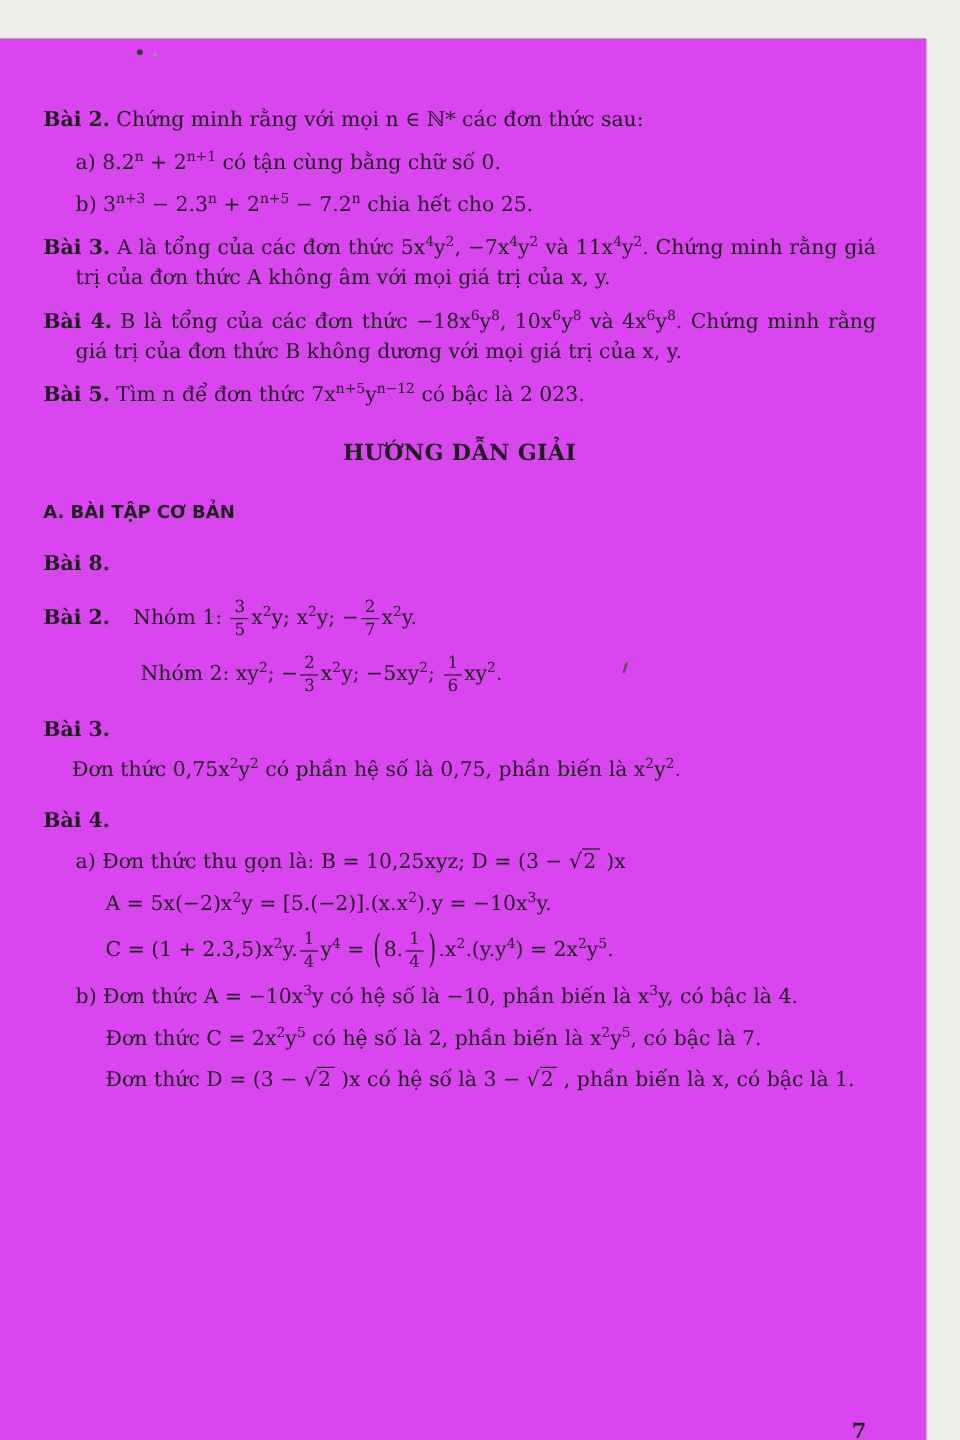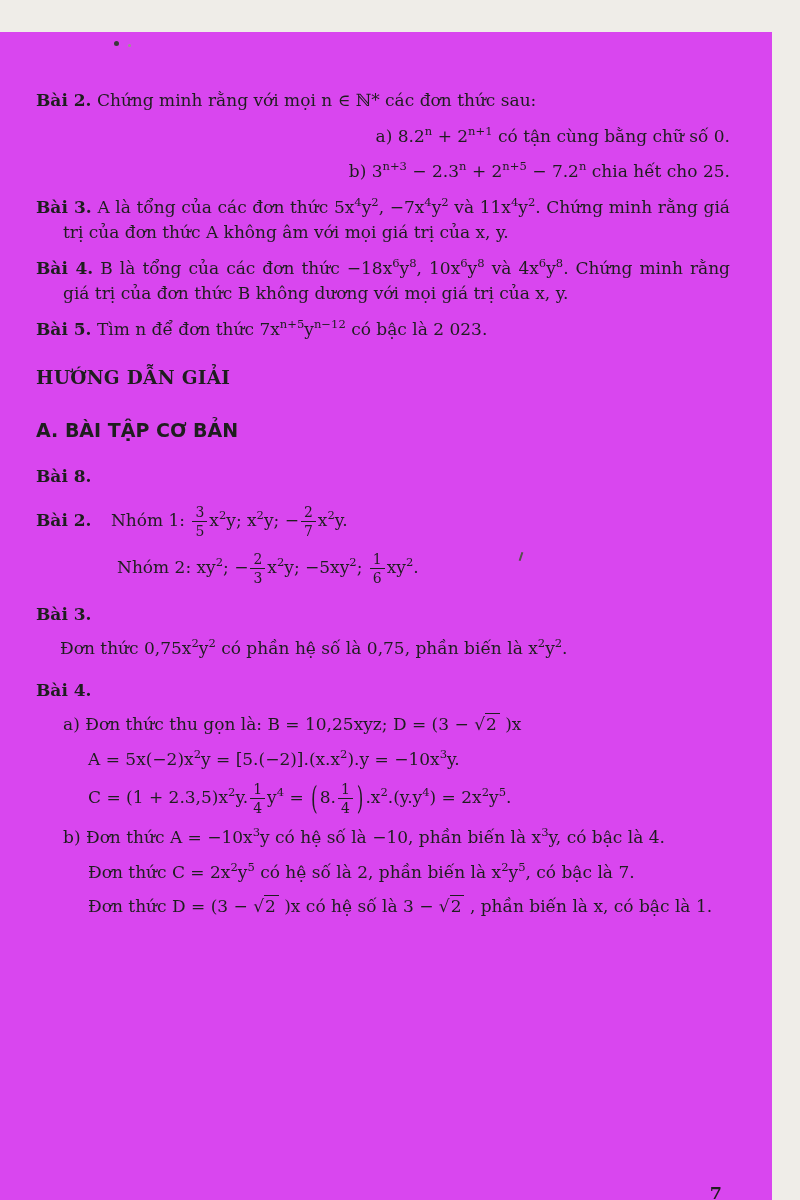--- a/index.html
+++ b/index.html
@@ -15,25 +15,25 @@
     line-height: 1.5;
     padding: 56px 42px 0 36px;
     position: relative;
     overflow: hidden;
     margin-top: 32px;
   }
 
   
   .prob { text-align: justify; padding-left: 27px; text-indent: -27px; margin: 0 0 10px 0; }
   .bai  { font-weight: bold; }
-  .subitem { padding-left: 27px; margin: 7px 0 10px 0; text-align: right; }
+  .subitem { padding-left: 27px; margin: 7px 0 10px 0; }
 
   
-  .h-solution { text-align: left; font-weight: bold; font-size: 18.5px; margin: 22px 0 24px 0; letter-spacing: .3px; }
-  .h-section  { font-family: "DejaVu Sans", "Liberation Sans", sans-serif; font-weight: bold; font-size: 19px; margin: 0 0 20px 0; }
+  .h-solution { text-align: center; font-weight: bold; font-size: 18.5px; margin: 22px 0 24px 0; letter-spacing: .3px; }
+  .h-section  { font-family: "DejaVu Sans", "Liberation Sans", sans-serif; font-weight: bold; font-size: 15px; margin: 0 0 20px 0; }
 
   
   .sol-label { font-weight: bold; margin: 16px 0 9px 0; }
   .sol-line  { padding-left: 24px; margin: 9px 0; }
   .sol-sub   { padding-left: 27px; margin: 9px 0; }
   .sol-sub2  { padding-left: 52px; margin: 9px 0; }
   .sol-group1 { margin: 14px 0 10px 0; }
   .sol-group1 .bai { margin-right: 14px; }
   .sol-group2 { padding-left: 81px; margin: 12px 0 14px 0; }
 

